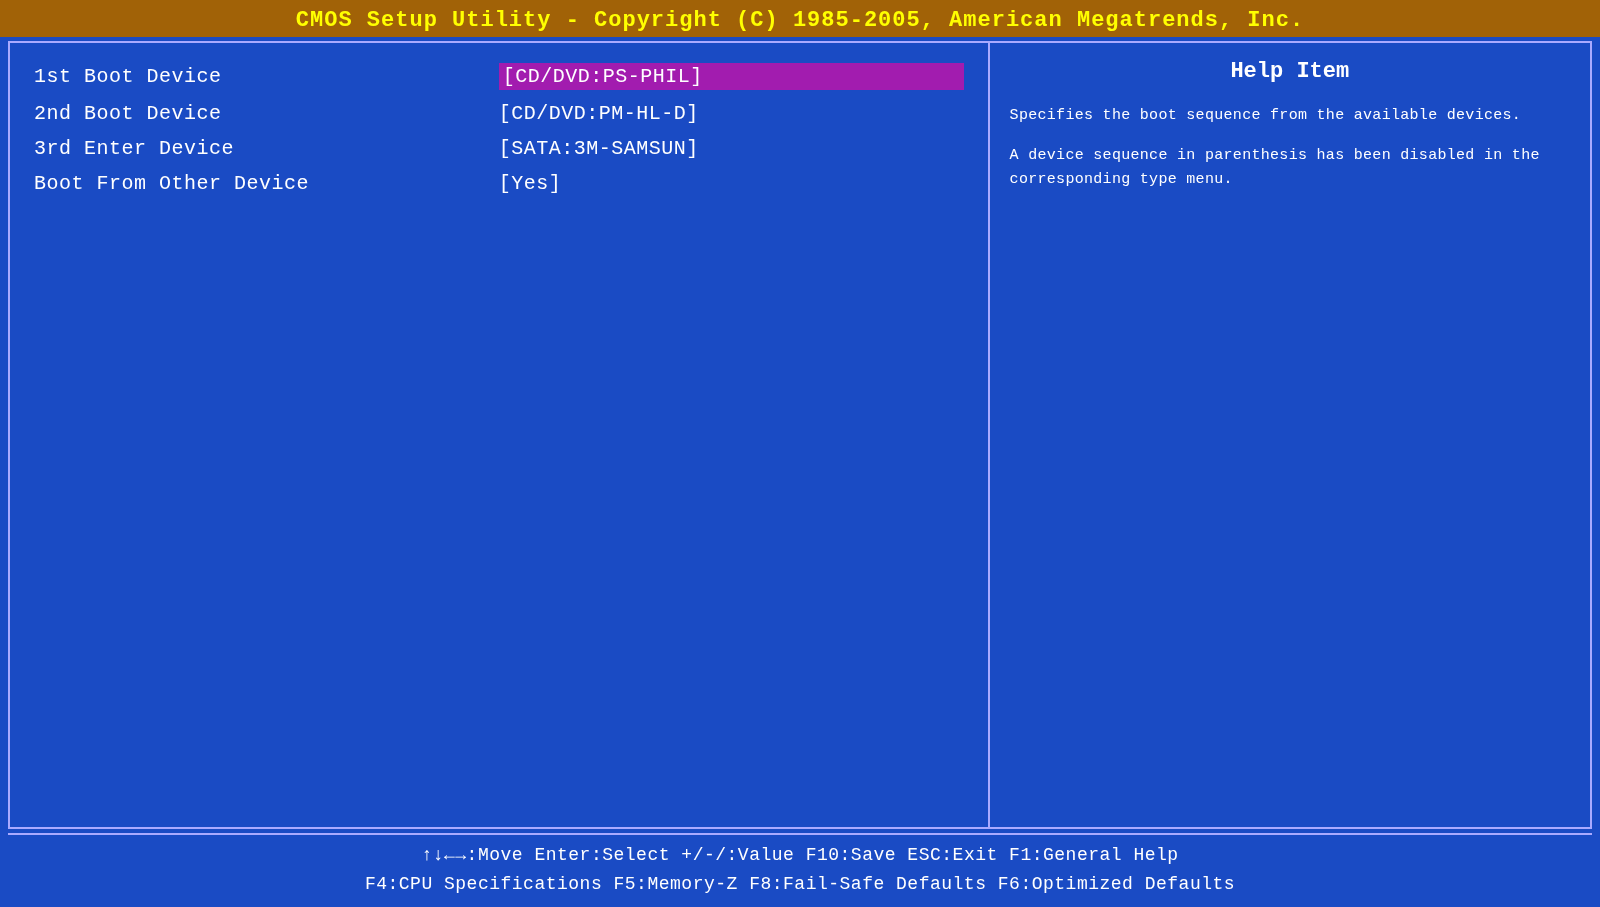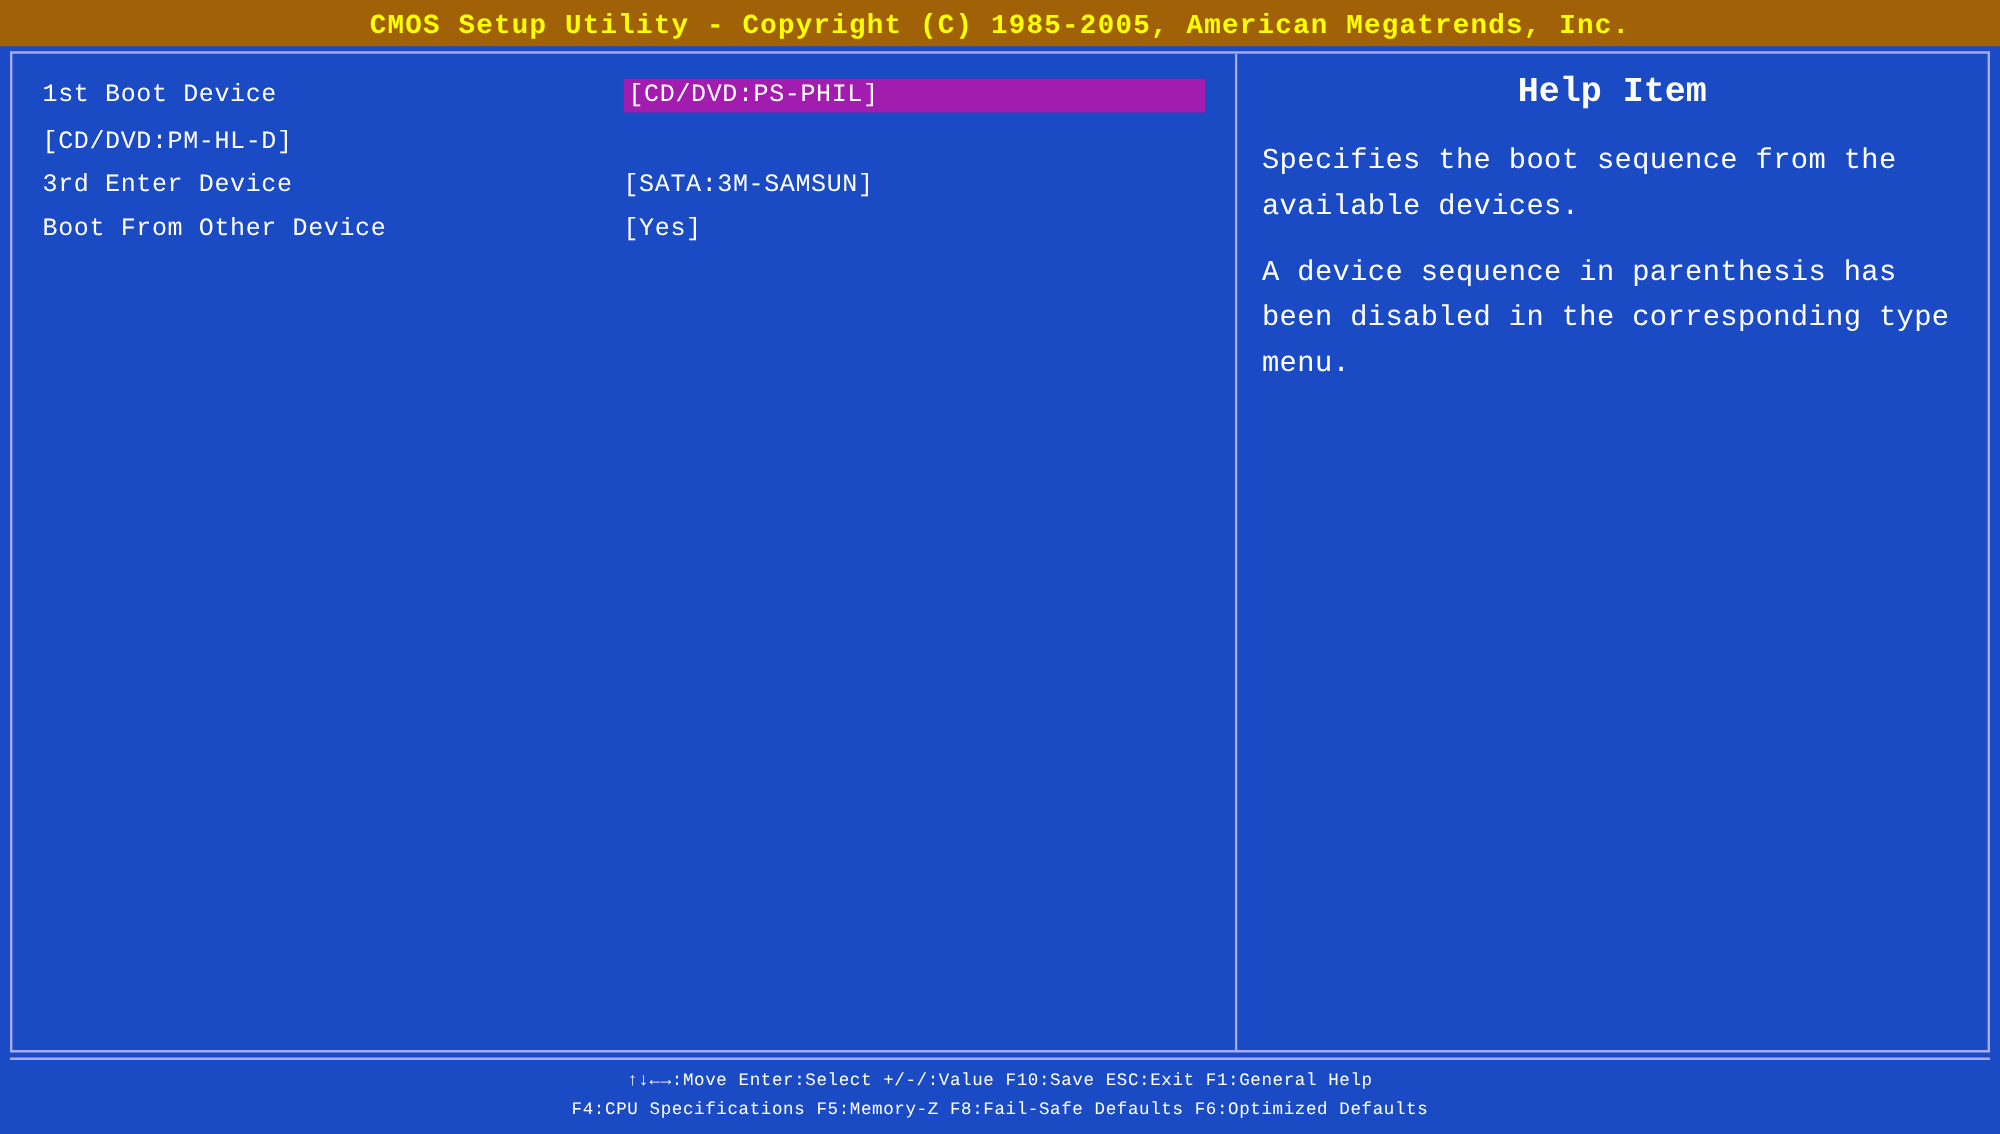--- a/index.html
+++ b/index.html
@@ -88,44 +88,44 @@
     }
 
     
     .help-panel {
       flex: 1;
       background-color: #1a4bc4;
       padding: 16px 20px;
     }
 
     .help-title {
-      font-size: 28px;
+      font-size: 22px;
       font-weight: bold;
       color: #ffffff;
       text-align: center;
       margin-bottom: 20px;
     }
 
     .help-text {
-      font-size: 23px;
+      font-size: 15px;
       color: #ffffff;
       line-height: 1.6;
       letter-spacing: 0.3px;
     }
 
     
     .footer {
       background-color: #1a4bc4;
       padding: 6px 8px 4px 8px;
       border-top: 2px solid #aaaaff;
       margin: 0 8px 4px 8px;
     }
 
     .footer-line {
-      font-size: 14px;
+      font-size: 18px;
       color: #ffffff;
       text-align: center;
       letter-spacing: 0.5px;
       line-height: 1.6;
     }
   </style>
 </head>
 <body>
 
 <div class="title-bar">
@@ -134,20 +134,21 @@
 
 <div class="main-content">
 
   <div class="settings-panel">
 
   <div class="settings-row">
         <span class="settings-label">1st Boot Device</span>
         <span class="settings-value selected">[CD/DVD:PS-PHIL]</span>
       </div>
       <div class="settings-row">
+        <span class="settings-label">2nd Boot Device</span>
         <span class="settings-value">[CD/DVD:PM-HL-D]</span>
       </div>
       <div class="settings-row">
         <span class="settings-label">3rd Enter Device</span>
         <span class="settings-value">[SATA:3M-SAMSUN]</span>
       </div>
       <div class="settings-row">
         <span class="settings-label">Boot From Other Device</span>
         <span class="settings-value">[Yes]</span>
       </div>

